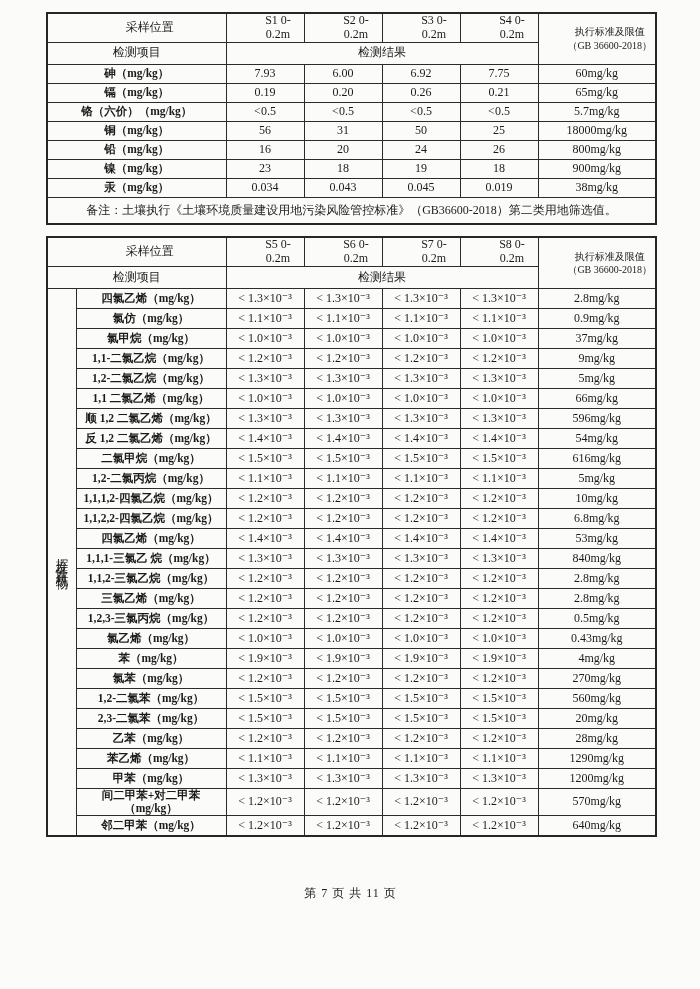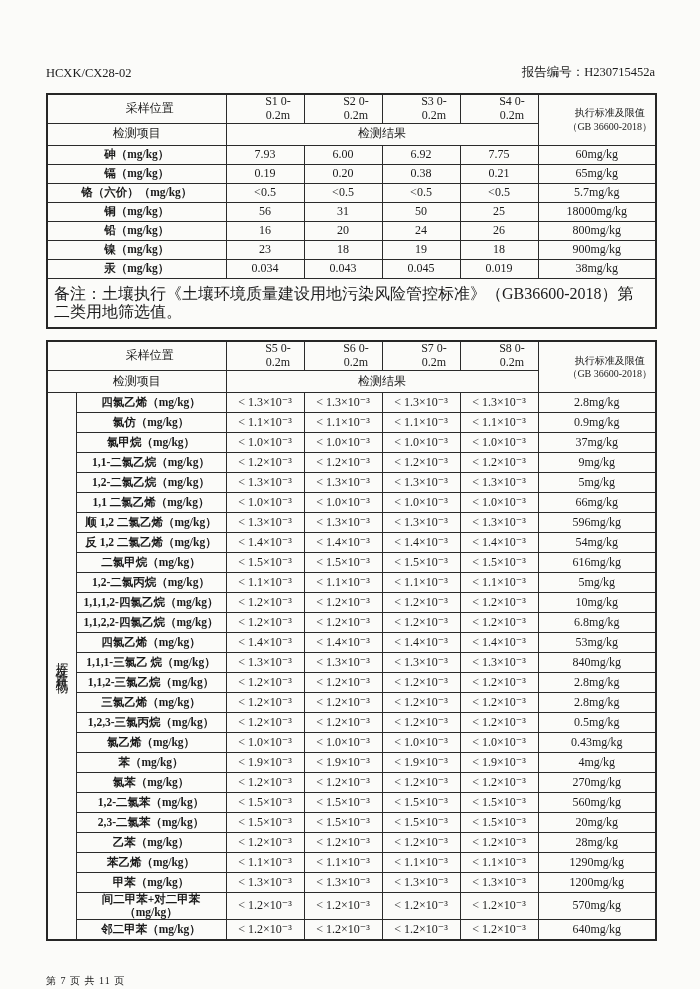--- a/index.html
+++ b/index.html
@@ -26,44 +26,40 @@
     text-align: center; vertical-align: middle;
     font-size: 12px; line-height: 1.15;
     height: 19px; padding: 0 2px;
   }
   #table2 tbody td { height: 20px; }
   .hdr1 td { height: 24px; padding-left: 28px; }
   .hdr2 td { height: 22px; text-align: center; }
   .std div { line-height: 1.35; font-size: 10px; }
   .item-cell { font-size: 11.5px; padding: 0 1px; font-weight: bold; }
   .remark td {
-    text-align: left; padding: 6px 6px; height: auto; font-size: 16px; border-radius: 11px;
+    text-align: center; padding: 6px 6px; height: auto; font-size: 12px; border-radius: 11px;
   }
   .vcat-cell { padding: 0; }
   .vcat {
     display: inline-block;
     writing-mode: vertical-lr;
     text-orientation: upright;
     font-size: 12.5px;
     letter-spacing: 4px;
   }
   .page-footer {
-    text-align: left; font-size: 10px; margin-top: 33px;
+    text-align: center; font-size: 12px; margin-top: 48px;
     letter-spacing: 1px;
   }
 </style>
 </head>
 <body>
 
 <div class="content">
 
-  <div class="doc-header">
-    <span>HCXK/CX28-02</span>
-    <span>报告编号：H230715452a</span>
-  </div>
 
   <table id="table1">
     <colgroup>
       <col style="width:179px">
         <col style="width:78px">
         <col style="width:78px">
       <col style="width:78px">
         <col style="width:78px">
         <col style="width:118px">
     </colgroup>
@@ -90,21 +86,21 @@
           <td>7.93</td>
           <td>6.00</td>
           <td>6.92</td>
           <td>7.75</td>
           <td>60mg/kg</td>
         </tr>
         <tr>
           <td class="item-cell">镉（mg/kg）</td>
           <td>0.19</td>
           <td>0.20</td>
-          <td>0.38</td>
+          <td>0.26</td>
           <td>0.21</td>
           <td>65mg/kg</td>
         </tr>
         <tr>
           <td class="item-cell">铬（六价）（mg/kg）</td>
           <td>&lt;0.5</td>
           <td>&lt;0.5</td>
           <td>&lt;0.5</td>
           <td>&lt;0.5</td>
           <td>5.7mg/kg</td>

